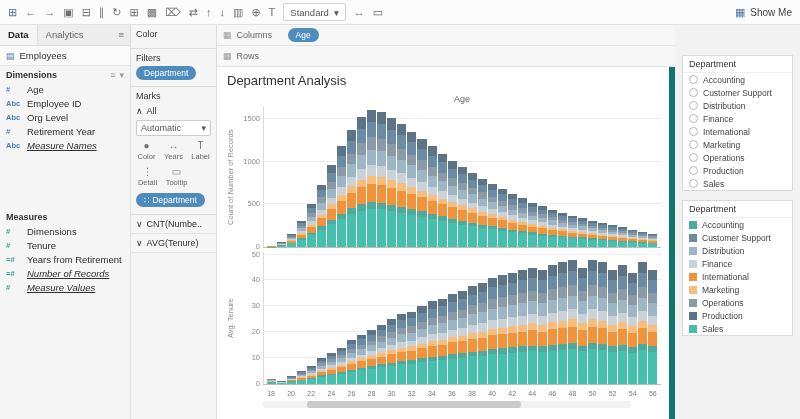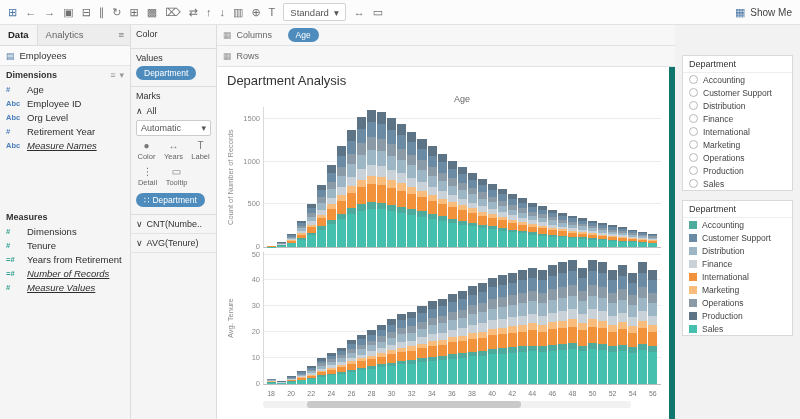--- a/index.html
+++ b/index.html
@@ -196,21 +196,21 @@
             <span class="flabel">Measure Values</span>
           </div>
         </div>
     </div>
 
     <div class="marks-pane">
       <div class="pane-card">
         <div class="card-title">Color</div>
       </div>
       <div class="pane-card">
-        <div class="card-title">Values</div>
+        <div class="card-title">Filters</div>
         <span class="pill dim" style="background: rgb(78, 140, 190);">
           <span>Department</span>
         </span>
       </div>
       <div class="pane-card">
         <div class="card-title">Marks</div>
         <div class="all-row">
           <span>∧</span>
           <span>All</span>
         </div>

